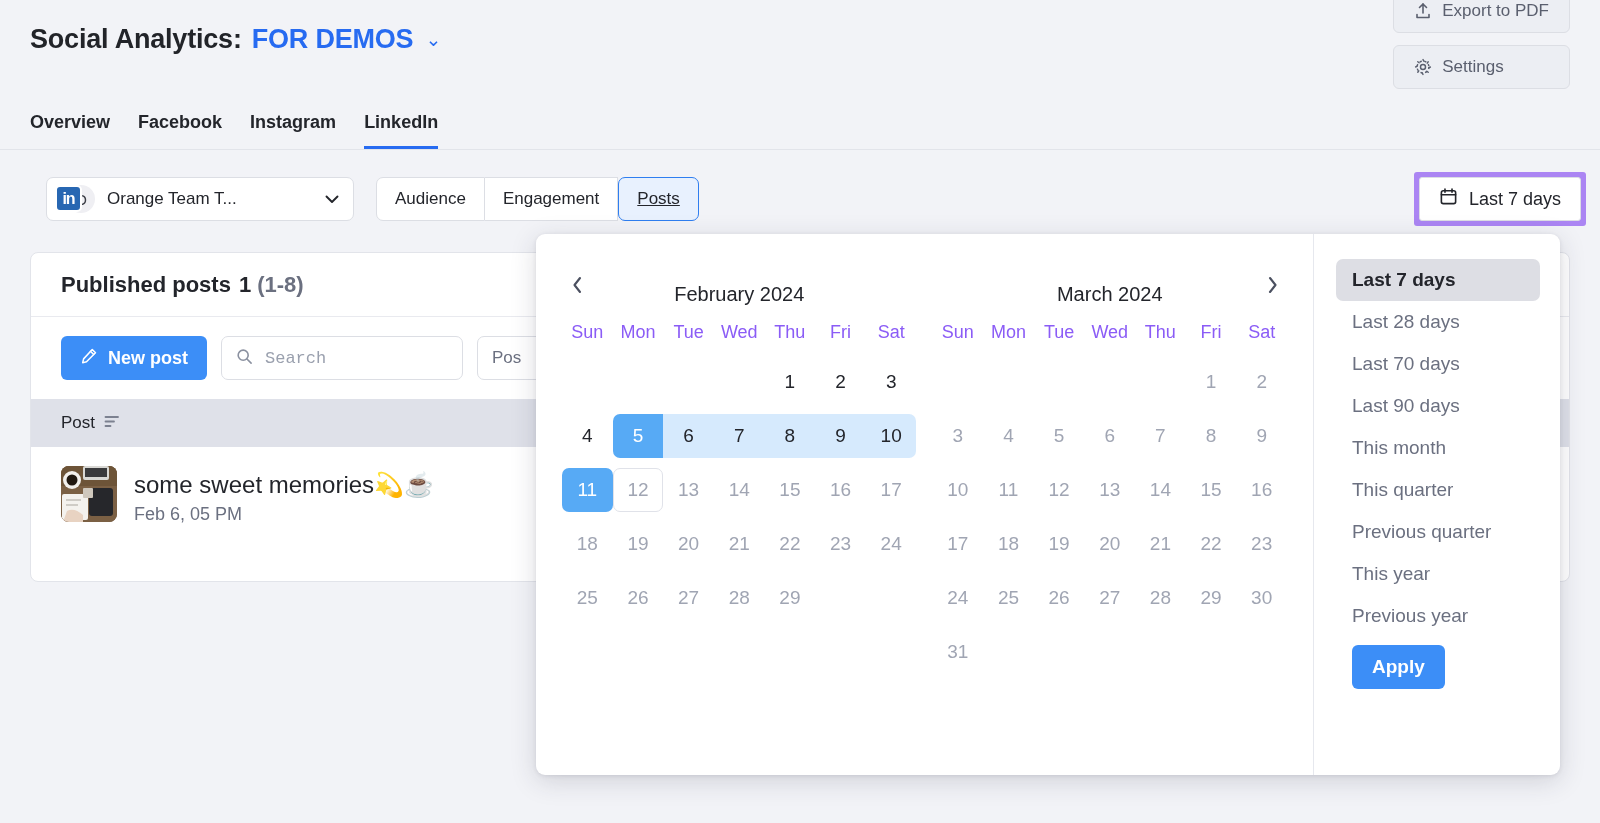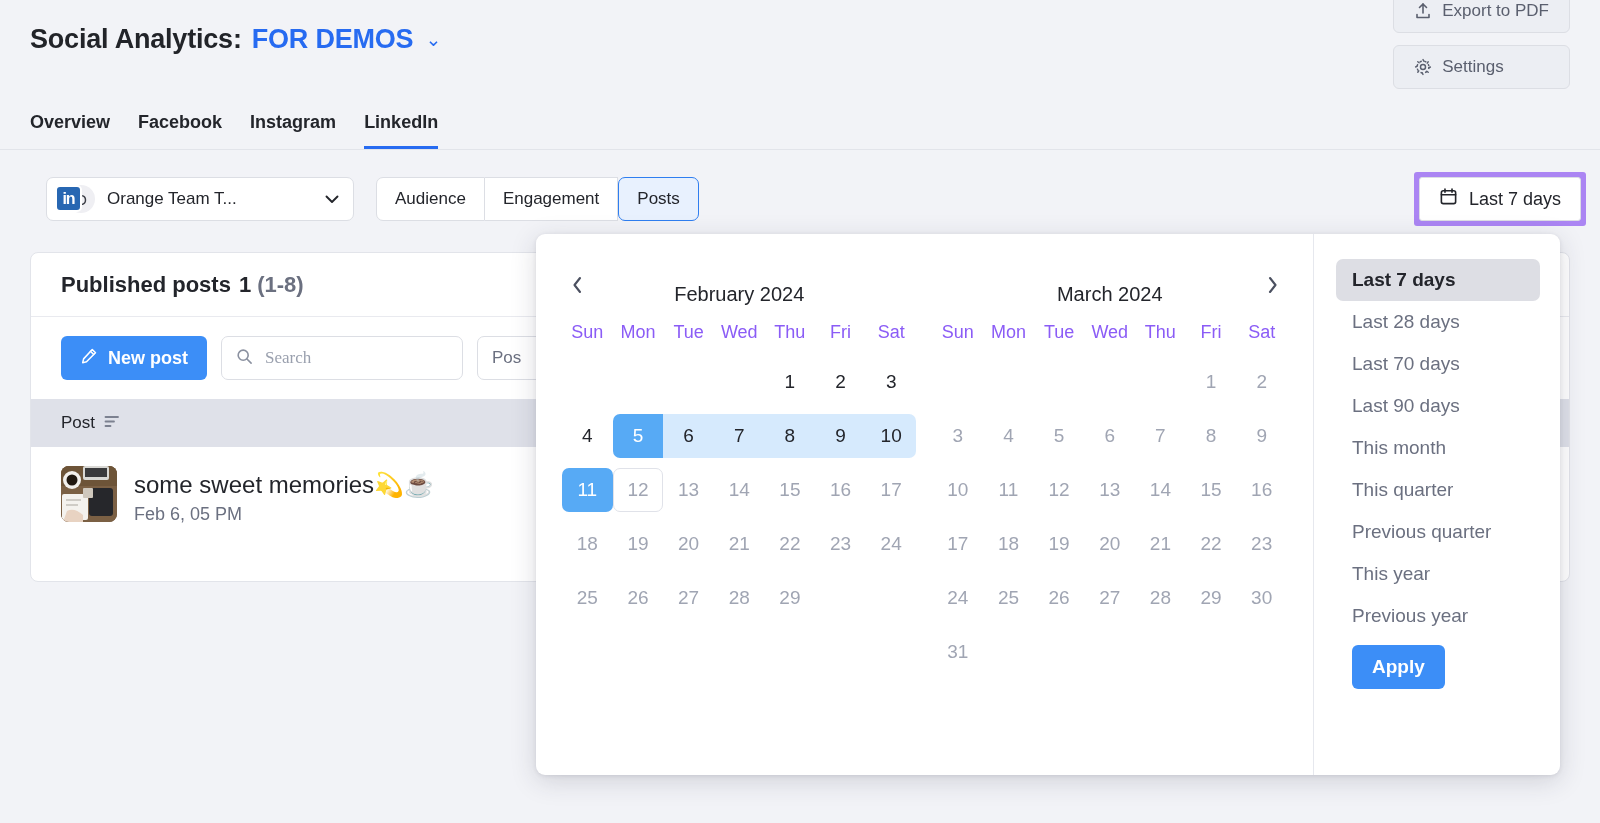--- a/index.html
+++ b/index.html
@@ -68,21 +68,21 @@
   .account-name{ font-size:17px; color:#23252b; white-space:nowrap; overflow:hidden; }
   .account-caret{ margin-left:auto; color:#23252b; font-size:14px; }
 
   .segmented{ display:flex; margin-left:22px; }
   .seg{
     height:44px; display:flex; align-items:center; padding:0 18px;
     background:#fff; border:1px solid #dcdee4; border-left:none;
     font-size:17px; color:#23252b; cursor:pointer;
   }
   .seg:first-child{ border-left:1px solid #dcdee4; border-radius:7px 0 0 7px; }
-  .seg:last-child{ border-radius:0 7px 7px 0; }
+  .seg:last-child{ border-radius:0 7px 7px 0;text-decoration:underline; }
   .seg.active{ background:#e8f1fe; border:1px solid #2f7ef0; border-radius:7px; z-index:2; }
 
   .daterange-highlight{
     margin-left:auto; padding:5px; background:#ab85f3; border-radius:3px;
   }
   .daterange-btn{
     height:44px; display:flex; align-items:center; gap:11px; padding:0 19px;
     background:#fff; border:1px solid #dcdee4; border-radius:3px;
     font-size:18px; color:#23252b; cursor:pointer;
   }
@@ -104,21 +104,21 @@
     height:44px; display:flex; align-items:center; gap:10px; padding:0 19px;
     background:#3c8ef7; color:#fff; border:none; border-radius:6px;
     font-size:18px; font-weight:bold; cursor:pointer;
   }
   .search-box{
     height:44px; width:242px; display:flex; align-items:center; gap:10px;
     padding:0 14px; background:#fff; border:1px solid #dcdee4; border-radius:7px;
   }
   .search-box input{
     border:none; outline:none; font-size:17px; color:#c2410c; width:100%;
-    font-family:Liberation Serif, serif; background:transparent;
+    font-family:Liberation Mono, monospace; background:transparent;
   }
   .search-box input::placeholder{ color:#9aa0ae; }
   .typefilter{
     height:44px; display:flex; align-items:center; padding:0 14px;
     border:1px solid #dcdee4; border-radius:7px; background:#fff;
     font-size:17px; color:#6b7080; min-width:95px; overflow:hidden; white-space:nowrap;
   }
 
   .table-head{
     height:48px; background:#dfe1e9; display:flex; align-items:center;

